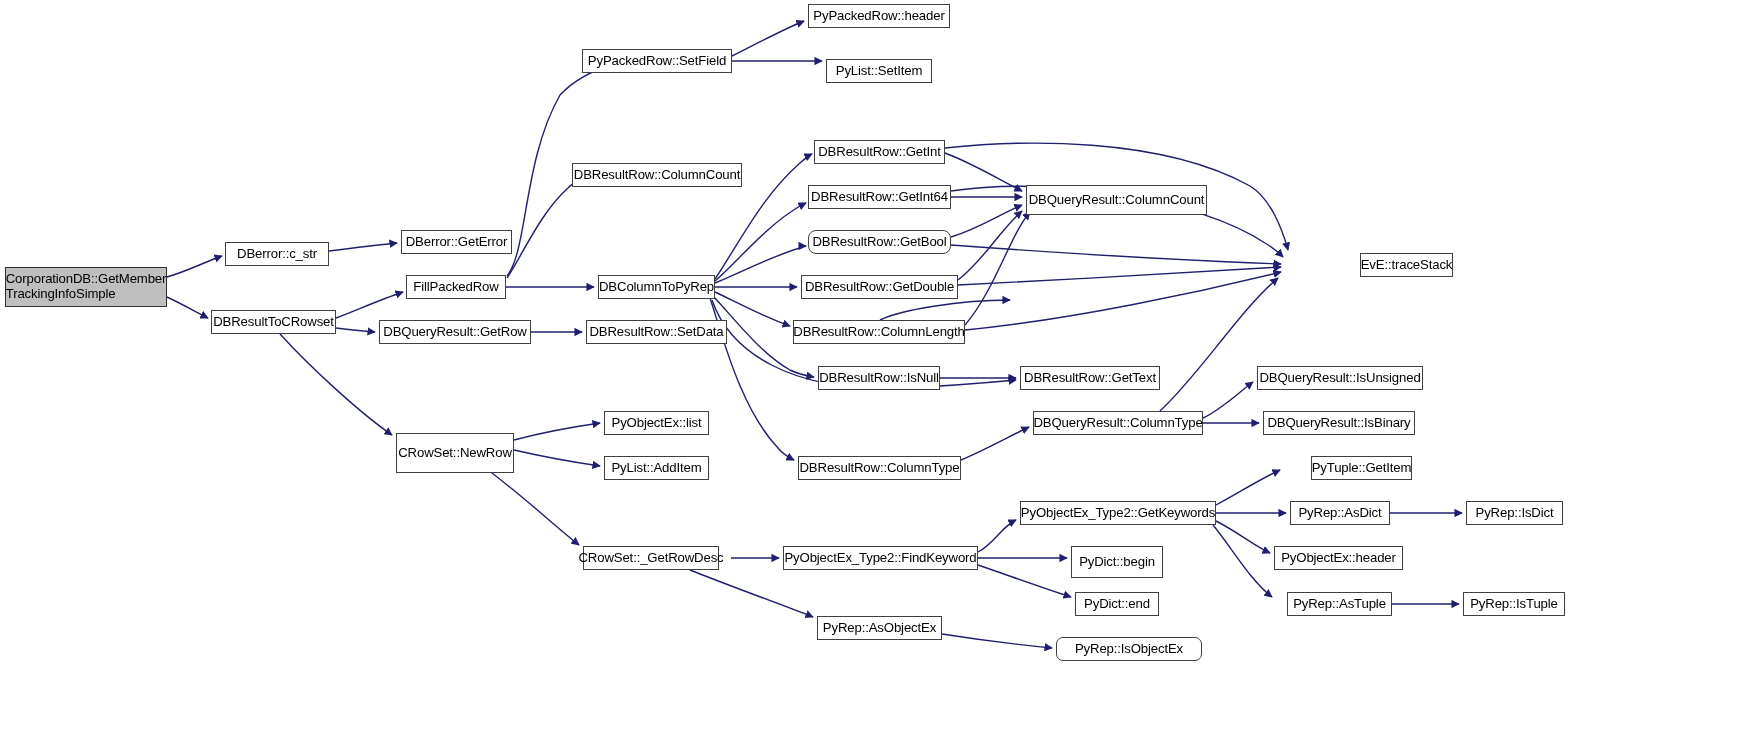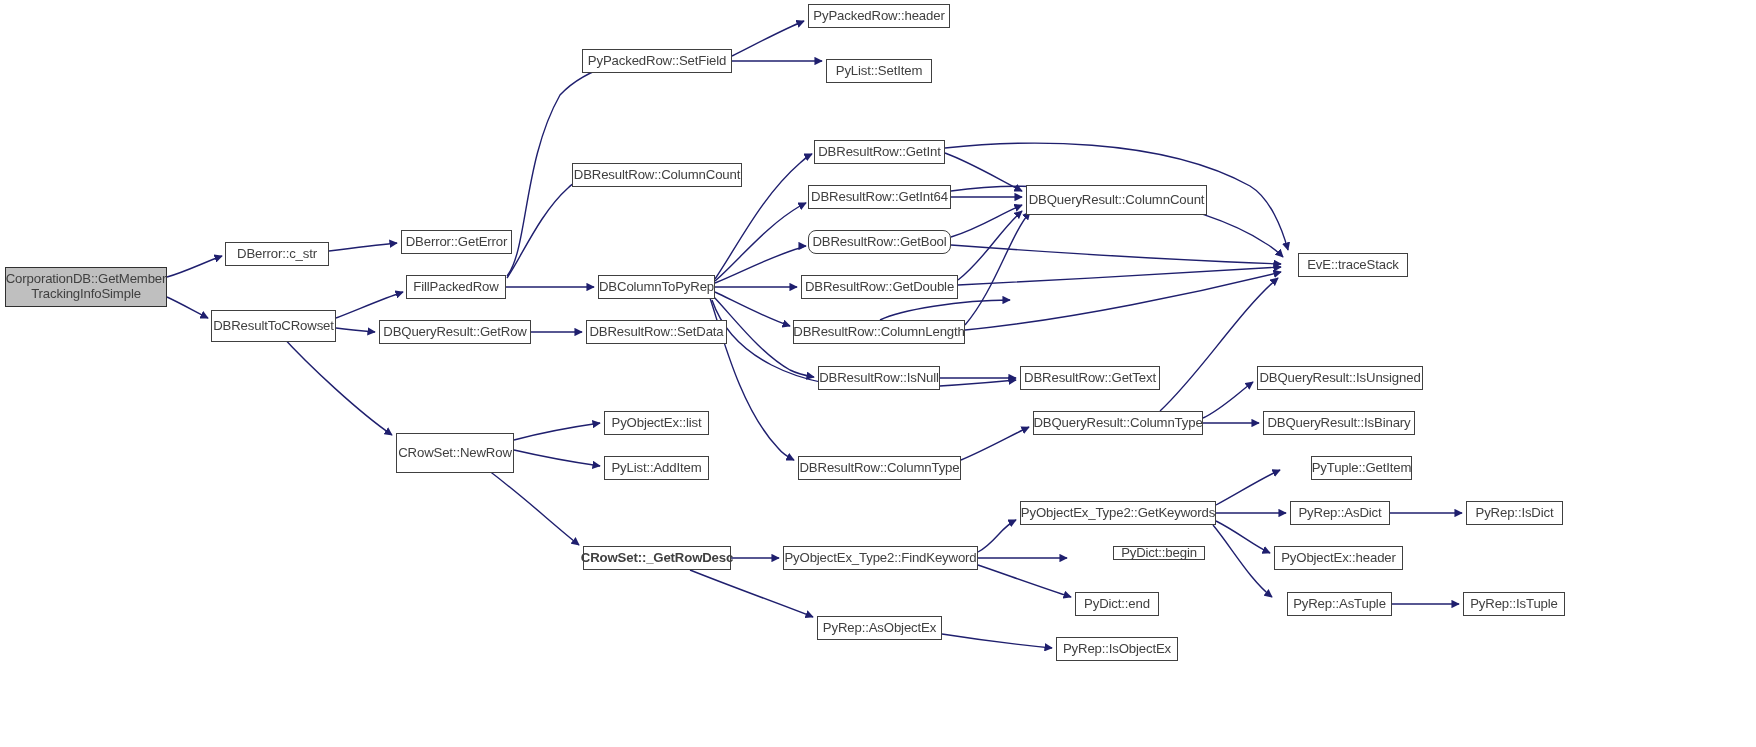--- a/index.html
+++ b/index.html
@@ -21,27 +21,27 @@
     top: 0;
     width: 1756px;
     height: 747px;
     pointer-events: none;
   }
   .node {
     position: absolute;
     box-sizing: border-box;
     border: 1px solid #404040;
     background: #ffffff;
-    color: #404040;
+    color: #000000;
     font-size: 13.2px;
     line-height: 1.12;
     display: flex;
     align-items: center;
     justify-content: center;
-    text-align: center;
+    text-align: left;
     white-space: pre;
     letter-spacing: -0.15px;
     z-index: 5;
   }
   .node.root {
     background: #bfbfbf;
     border: 1px solid #303030;
   }
 </style>
 </head>
@@ -105,26 +105,26 @@
         <path d="M1216,521 C1238,532 1254,546 1270,553" fill="none" stroke="#1f1f6e" stroke-width="1.4" marker-end="url(#arrow)"></path>
         <path d="M1213,525 C1232,548 1250,580 1272,597" fill="none" stroke="#1f1f6e" stroke-width="1.4" marker-end="url(#arrow)"></path>
         <path d="M1390,513 C1416,513 1444,513 1462,513" fill="none" stroke="#1f1f6e" stroke-width="1.4" marker-end="url(#arrow)"></path>
         <path d="M1392,604 C1416,604 1442,604 1459,604" fill="none" stroke="#1f1f6e" stroke-width="1.4" marker-end="url(#arrow)"></path>
       </g>
   </svg>
   <div id="node-layer">
       <div class="node root" style="left: 5px; top: 267px; width: 162px; height: 40px;">CorporationDB::GetMember
 TrackingInfoSimple</div>
       <div class="node" style="left: 225px; top: 242px; width: 104px; height: 24px;">DBerror::c_str</div>
-      <div class="node" style="left: 211px; top: 310px; width: 125px; height: 32px;">DBResultToCRowset</div>
+      <div class="node" style="left: 211px; top: 310px; width: 125px; height: 24px;">DBResultToCRowset</div>
       <div class="node" style="left: 401px; top: 230px; width: 111px; height: 24px;">DBerror::GetError</div>
       <div class="node" style="left: 406px; top: 275px; width: 100px; height: 24px;">FillPackedRow</div>
       <div class="node" style="left: 379px; top: 320px; width: 152px; height: 24px;">DBQueryResult::GetRow</div>
       <div class="node" style="left: 396px; top: 433px; width: 118px; height: 40px;">CRowSet::NewRow</div>
-      <div class="node" style="left: 583px; top: 546px; width: 148px; height: 24px; font-weight: bold;">CRowSet::_GetRowDesc</div>
+      <div class="node" style="left: 583px; top: 546px; width: 136px; height: 24px;">CRowSet::_GetRowDesc</div>
       <div class="node" style="left: 582px; top: 49px; width: 150px; height: 24px;">PyPackedRow::SetField</div>
       <div class="node" style="left: 572px; top: 163px; width: 170px; height: 24px;">DBResultRow::ColumnCount</div>
       <div class="node" style="left: 598px; top: 275px; width: 117px; height: 24px;">DBColumnToPyRep</div>
       <div class="node" style="left: 586px; top: 320px; width: 141px; height: 24px;">DBResultRow::SetData</div>
       <div class="node" style="left: 604px; top: 411px; width: 105px; height: 24px;">PyObjectEx::list</div>
       <div class="node" style="left: 604px; top: 456px; width: 105px; height: 24px;">PyList::AddItem</div>
       <div class="node" style="left: 817px; top: 616px; width: 125px; height: 24px;">PyRep::AsObjectEx</div>
       <div class="node" style="left: 783px; top: 546px; width: 195px; height: 24px;">PyObjectEx_Type2::FindKeyword</div>
       <div class="node" style="left: 808px; top: 4px; width: 142px; height: 24px;">PyPackedRow::header</div>
       <div class="node" style="left: 826px; top: 59px; width: 106px; height: 24px;">PyList::SetItem</div>
@@ -132,24 +132,24 @@
       <div class="node" style="left: 808px; top: 185px; width: 143px; height: 24px;">DBResultRow::GetInt64</div>
       <div class="node" style="left: 808px; top: 230px; width: 143px; height: 24px; border-radius: 8px;">DBResultRow::GetBool</div>
       <div class="node" style="left: 801px; top: 275px; width: 157px; height: 24px;">DBResultRow::GetDouble</div>
       <div class="node" style="left: 793px; top: 320px; width: 172px; height: 24px;">DBResultRow::ColumnLength</div>
       <div class="node" style="left: 818px; top: 366px; width: 122px; height: 24px;">DBResultRow::IsNull</div>
       <div class="node" style="left: 798px; top: 456px; width: 163px; height: 24px;">DBResultRow::ColumnType</div>
       <div class="node" style="left: 1026px; top: 185px; width: 181px; height: 30px;">DBQueryResult::ColumnCount</div>
       <div class="node" style="left: 1020px; top: 366px; width: 140px; height: 24px;">DBResultRow::GetText</div>
       <div class="node" style="left: 1033px; top: 411px; width: 170px; height: 24px;">DBQueryResult::ColumnType</div>
       <div class="node" style="left: 1020px; top: 501px; width: 196px; height: 24px;">PyObjectEx_Type2::GetKeywords</div>
-      <div class="node" style="left: 1071px; top: 546px; width: 92px; height: 14px; margin-left: 42px;">PyDict::begin</div>
+      <div class="node" style="left: 1071px; top: 546px; width: 92px; height: 32px;">PyDict::begin</div>
       <div class="node" style="left: 1075px; top: 592px; width: 84px; height: 24px;">PyDict::end</div>
-      <div class="node" style="left: 1056px; top: 637px; width: 122px; height: 24px;">PyRep::IsObjectEx</div>
-      <div class="node" style="left: 1298px; top: 253px; width: 110px; height: 24px;">EvE::traceStack</div>
+      <div class="node" style="left: 1056px; top: 637px; width: 146px; height: 24px; border-radius: 7px;">PyRep::IsObjectEx</div>
+      <div class="node" style="left: 1360px; top: 253px; width: 93px; height: 24px;">EvE::traceStack</div>
       <div class="node" style="left: 1257px; top: 366px; width: 166px; height: 24px;">DBQueryResult::IsUnsigned</div>
       <div class="node" style="left: 1263px; top: 411px; width: 152px; height: 24px;">DBQueryResult::IsBinary</div>
       <div class="node" style="left: 1284px; top: 456px; width: 101px; height: 24px; margin-left: 27px;">PyTuple::GetItem</div>
       <div class="node" style="left: 1290px; top: 501px; width: 100px; height: 24px;">PyRep::AsDict</div>
       <div class="node" style="left: 1274px; top: 546px; width: 129px; height: 24px;">PyObjectEx::header</div>
       <div class="node" style="left: 1287px; top: 592px; width: 105px; height: 24px;">PyRep::AsTuple</div>
       <div class="node" style="left: 1466px; top: 501px; width: 97px; height: 24px;">PyRep::IsDict</div>
       <div class="node" style="left: 1463px; top: 592px; width: 102px; height: 24px;">PyRep::IsTuple</div>
     </div>
 </div>

